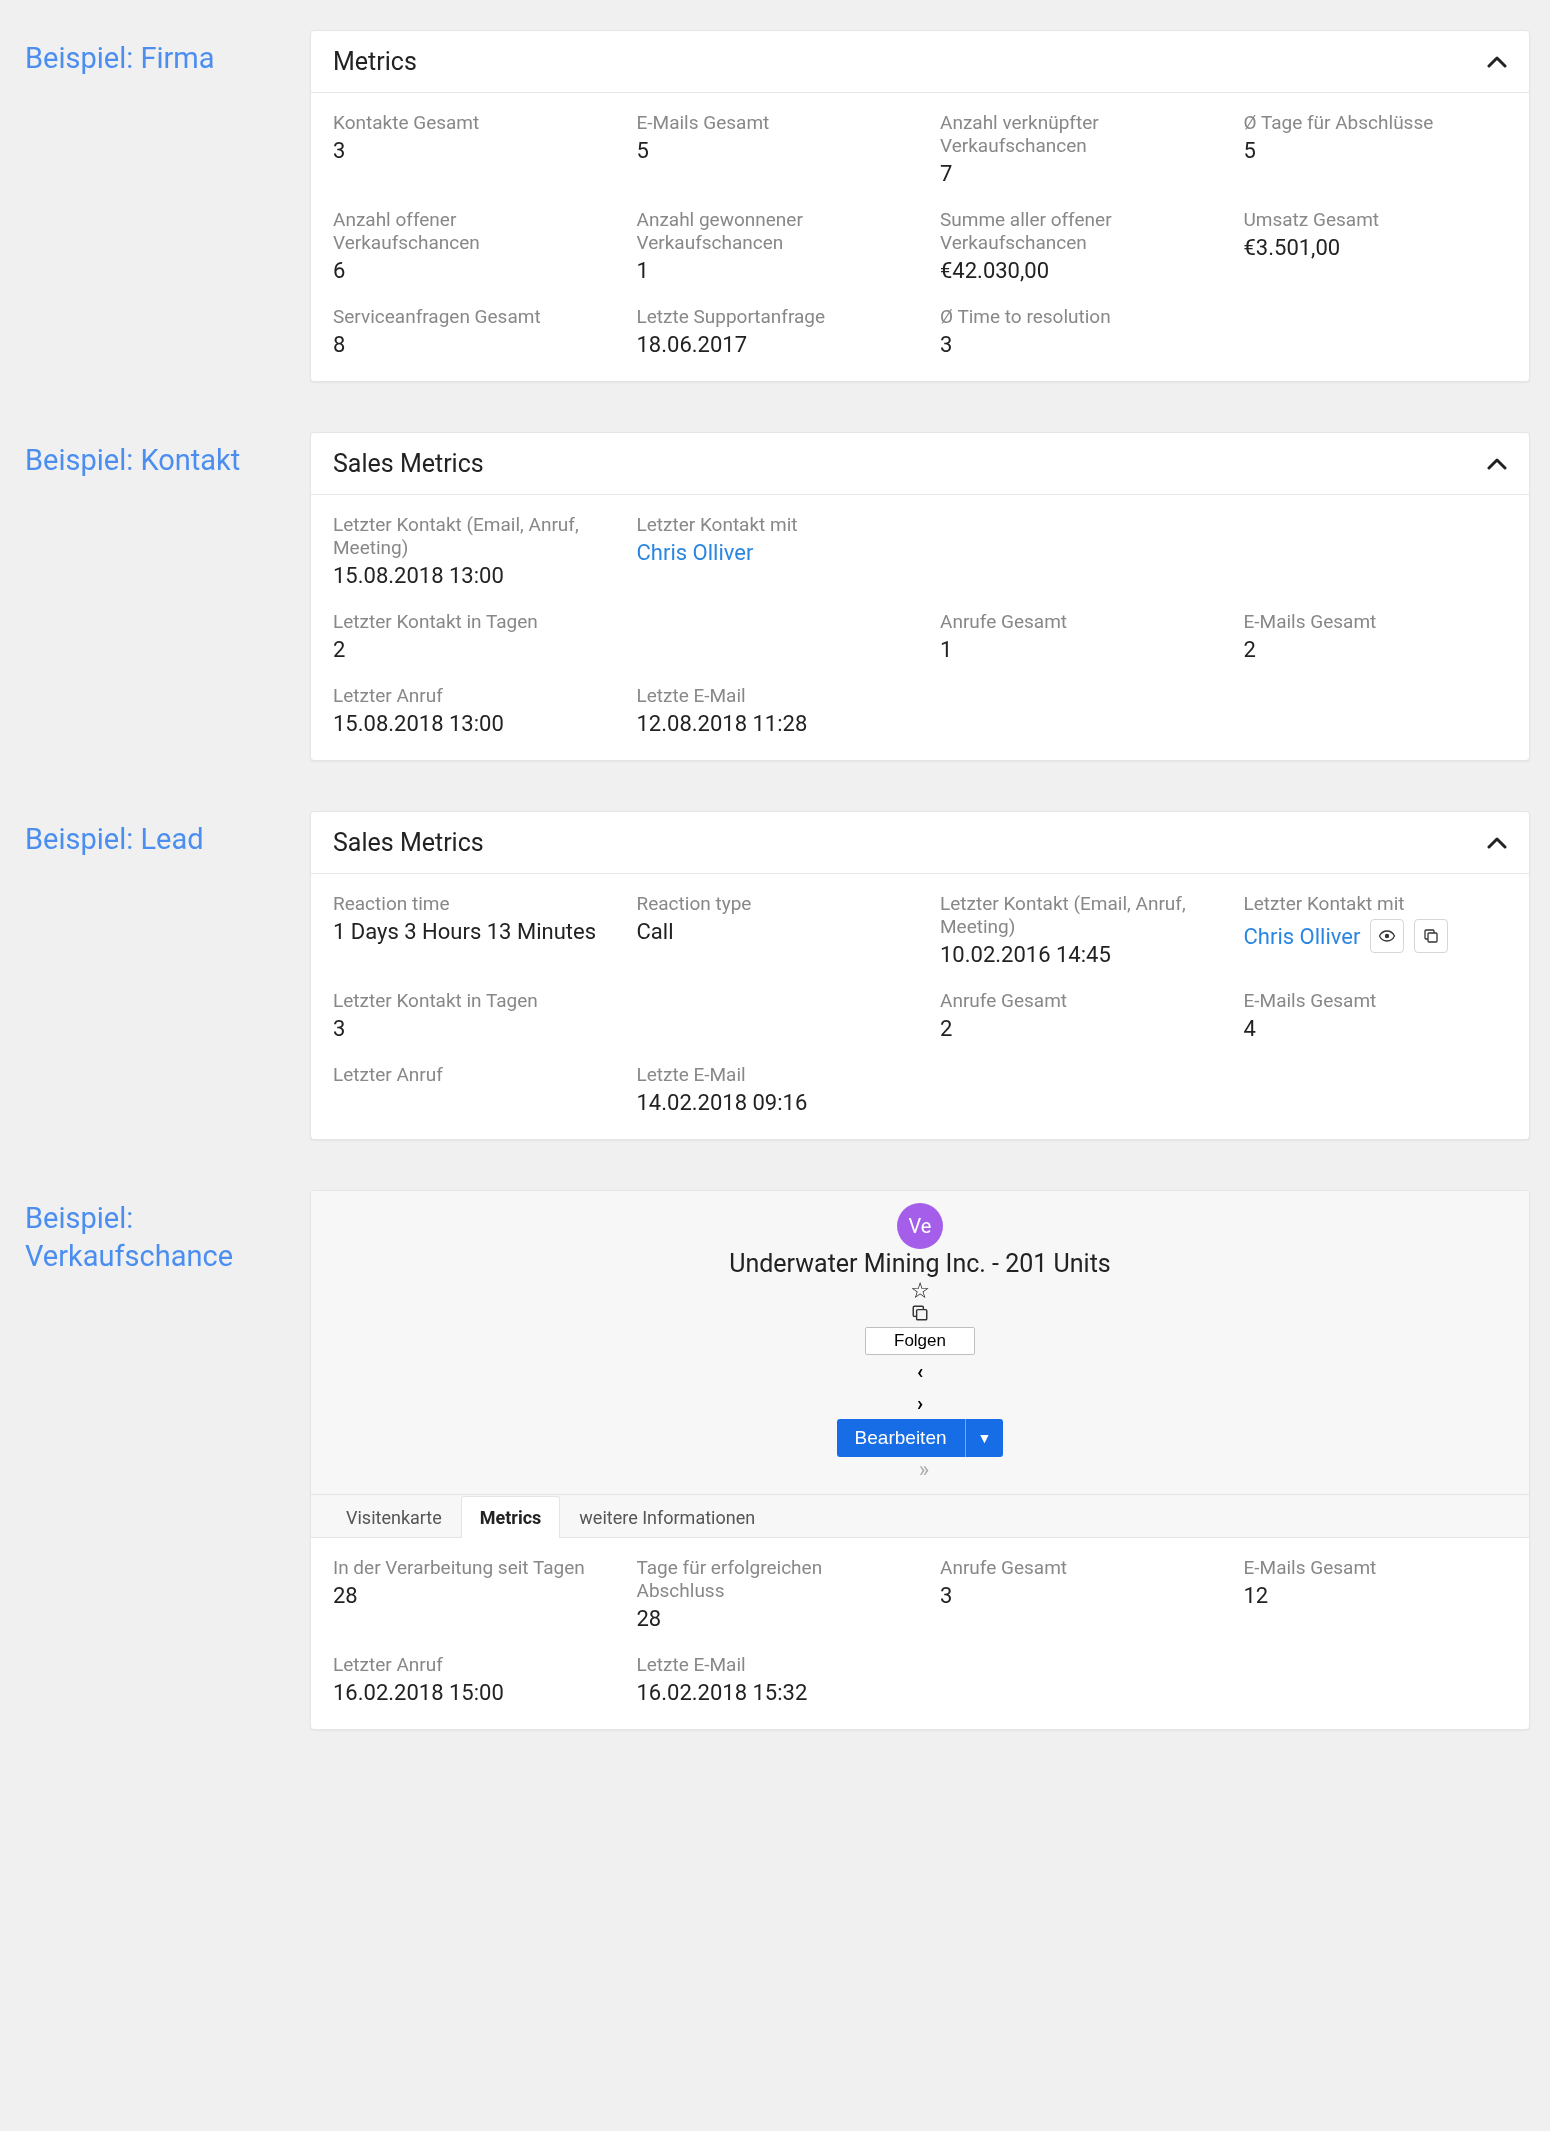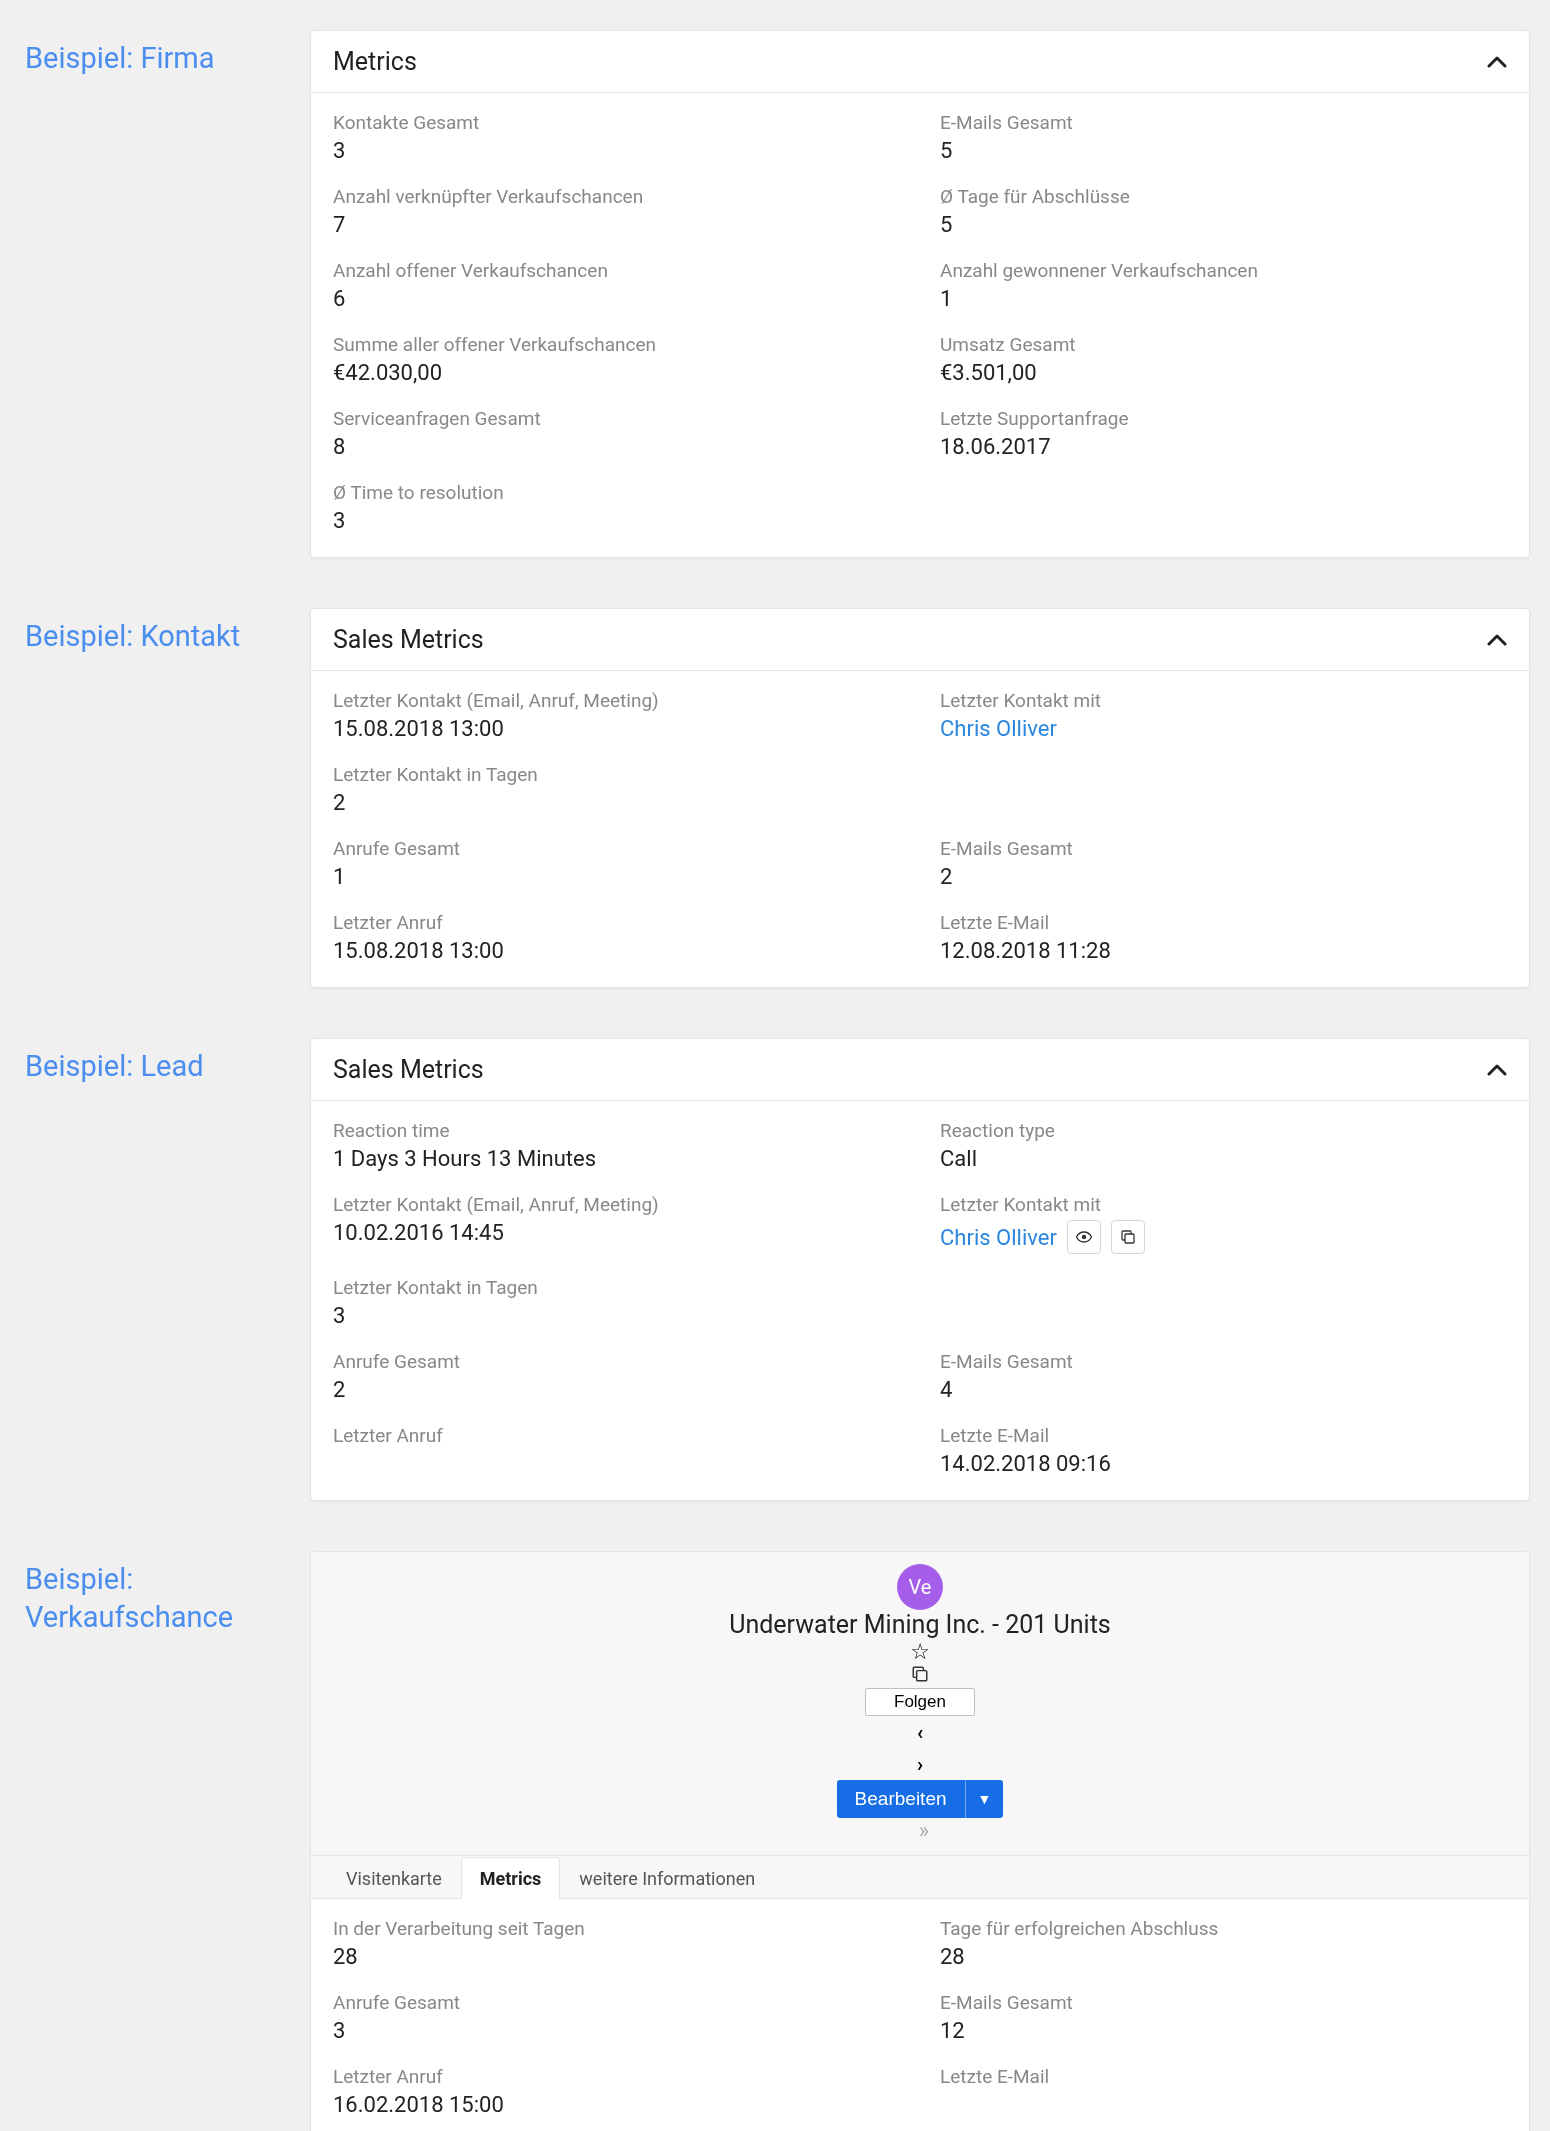--- a/index.html
+++ b/index.html
@@ -41,21 +41,21 @@
     font-size: 25px;
     font-weight: 400;
     color: #222;
   }
   .panel-header .chevron {
     font-size: 22px;
   }
   .panel-body {
     padding: 18px 22px 24px 22px;
     display: grid;
-    grid-template-columns: 1fr 1fr;
+    grid-template-columns: 1fr 1fr 1fr 1fr;
     column-gap: 40px;
     row-gap: 22px;
   }
   .metric .label {
     color: #888;
     font-size: 19px;
     margin-bottom: 4px;
   }
   .metric .value {
     color: #222;
@@ -405,16 +405,17 @@
       <div class="metric">
         <div class="label">E-Mails Gesamt</div>
         <div class="value">12</div>
       </div>
       <div class="metric">
         <div class="label">Letzter Anruf</div>
         <div class="value">16.02.2018 15:00</div>
       </div>
       <div class="metric">
         <div class="label">Letzte E-Mail</div>
+        <div class="value">16.02.2018 15:32</div>
       </div>
     </div>
   </div>
 </div>
 
 </body></html>

